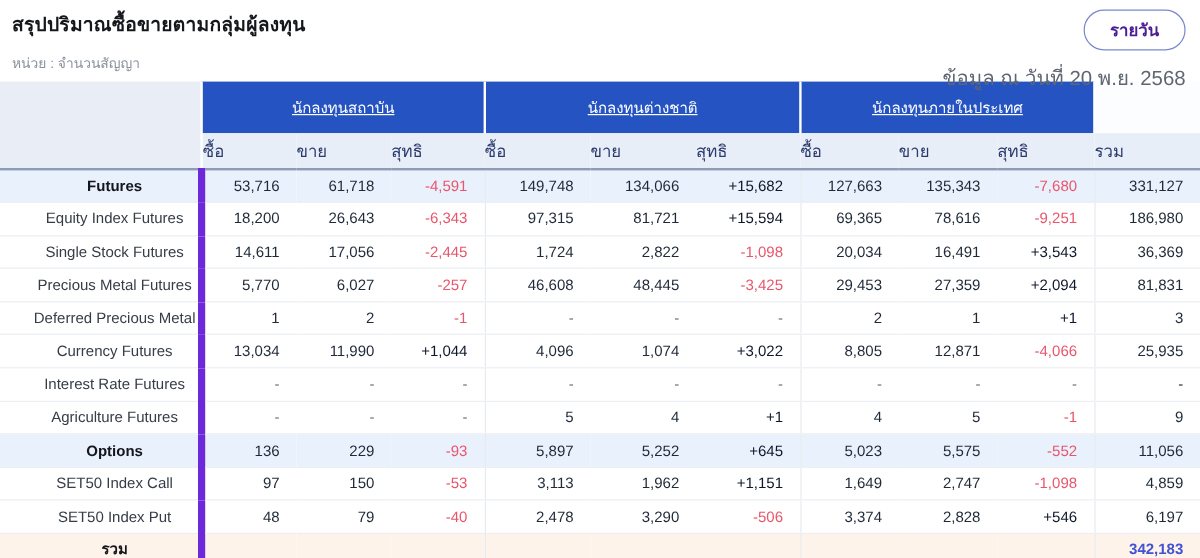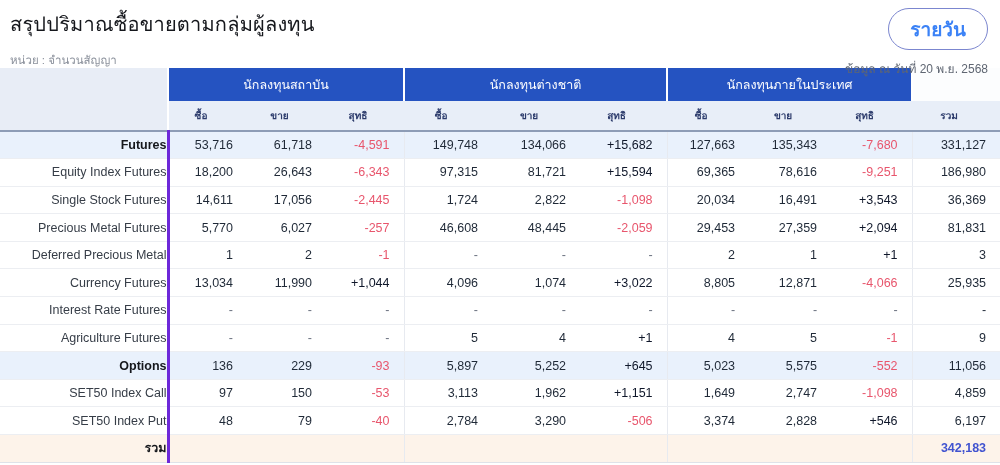--- a/index.html
+++ b/index.html
@@ -1,46 +1,46 @@
 <!DOCTYPE html>
 <html><head>
 <meta charset="utf-8">
 <style>
   * { margin:0; padding:0; box-sizing:border-box; }
   html,body { width:1000px; height:465px; overflow:hidden; background:#ffffff;
     font-family:"Liberation Sans","DejaVu Sans",sans-serif; }
 
   .topbar { display:flex; justify-content:space-between; align-items:flex-start;
     padding:8px 12px 0 10px; height:62px; }
-  .page-title { font-size:20px; font-weight:400; color:#15171c; letter-spacing:.2px; }
+  .page-title { font-size:16px; font-weight:700; color:#15171c; letter-spacing:.2px; }
   .unit-label { font-size:11.5px; color:#8b919c; margin-top:11px; }
   .right-block { display:flex; flex-direction:column; align-items:flex-end; }
-  .pill-btn { background:#fff; border:1px solid #7b86cf; color:#3b82f6;
-    border-radius:999px; padding:5px 21px; font-size:19px; font-weight:600;
+  .pill-btn { background:#fff; border:1px solid #7b86cf; color:#4c1d95;
+    border-radius:999px; padding:5px 21px; font-size:14px; font-weight:600;
     cursor:pointer; font-family:inherit; }
-  .asof { font-size:12px; color:#5f6672; margin-top:9px; }
+  .asof { font-size:17px; color:#5f6672; margin-top:9px; }
 
   table { border-collapse:collapse; table-layout:fixed; width:1000px; margin-top:6px; }
   th, td { font-weight:400; }
 
   
   .corner-cell { background:#e8edf6; border-right:2px solid #ffffff; }
   .group-head { background:#2553c1; color:#fff; font-size:12.5px; font-weight:500;
-    text-align:center; height:33px; border-left:2px solid #ffffff; }
+    text-align:center; height:43px; border-left:2px solid #ffffff;text-decoration:underline; }
   .group-head.first { border-left:none; }
   .total-corner { background:#fcfdfe; border-left:2px solid #ffffff; }
-  .sub-row th { background:#e8eef8; color:#2b3a6b; font-size:10px; font-weight:700;
-    text-align:center; padding-right:14px; height:30px; }
+  .sub-row th { background:#e8eef8; color:#2b3a6b; font-size:14px; font-weight:400;
+    text-align:left; padding-right:14px; height:30px; }
   .sub-row { border-bottom:2px solid #8d9cb6; }
 
   
   tbody td { height:27.6px; font-size:12.5px; color:#1f2937;
     border-bottom:1px solid #eceef2; }
-  td.lbl { text-align:right; padding-left:26px; color:#363d47;
-    border-right:3px solid #6d28d9; }
+  td.lbl { text-align:center; padding-left:26px; color:#363d47;
+    border-right:6px solid #6d28d9; }
   td.num { text-align:right; padding-right:14px; font-variant-numeric:tabular-nums; }
   td.gstart { border-left:1px solid #e7eaf0; }
   tr.section { background:#e9f1fc; }
   tr.section td.lbl { font-weight:700; color:#15171c; }
   tr.total { background:#fdf3ea; }
   tr.total td.lbl { font-weight:700; color:#15171c; }
   tr.total td { border-bottom:1px solid #dfe2e8; }
   td.neg { color:#e8566d; }
   td.pos { color:#0f172a; }
   td.dash { color:#6b7280; }
@@ -135,21 +135,21 @@
         <td class="num pos">+3,543</td>
         <td class="num gstart">36,369</td>
       </tr>
       <tr class="item">
         <td class="lbl">Precious Metal Futures</td>
         <td class="num gstart">5,770</td>
         <td class="num">6,027</td>
         <td class="num neg">-257</td>
         <td class="num gstart">46,608</td>
         <td class="num">48,445</td>
-        <td class="num neg">-2,059</td>
+        <td class="num neg">-3,425</td>
         <td class="num gstart">29,453</td>
         <td class="num">27,359</td>
         <td class="num pos">+2,094</td>
         <td class="num gstart">81,831</td>
       </tr>
       <tr class="item">
         <td class="lbl">Deferred Precious Metal</td>
         <td class="num gstart">1</td>
         <td class="num">2</td>
         <td class="num neg">-1</td>
@@ -224,21 +224,21 @@
         <td class="num gstart">1,649</td>
         <td class="num">2,747</td>
         <td class="num neg">-1,098</td>
         <td class="num gstart">4,859</td>
       </tr>
       <tr class="item">
         <td class="lbl">SET50 Index Put</td>
         <td class="num gstart">48</td>
         <td class="num">79</td>
         <td class="num neg">-40</td>
-        <td class="num gstart">2,784</td>
+        <td class="num gstart">2,478</td>
         <td class="num">3,290</td>
         <td class="num neg">-506</td>
         <td class="num gstart">3,374</td>
         <td class="num">2,828</td>
         <td class="num pos">+546</td>
         <td class="num gstart">6,197</td>
       </tr>
       <tr class="total">
         <td class="lbl">รวม</td>
         <td class="num gstart"></td>

